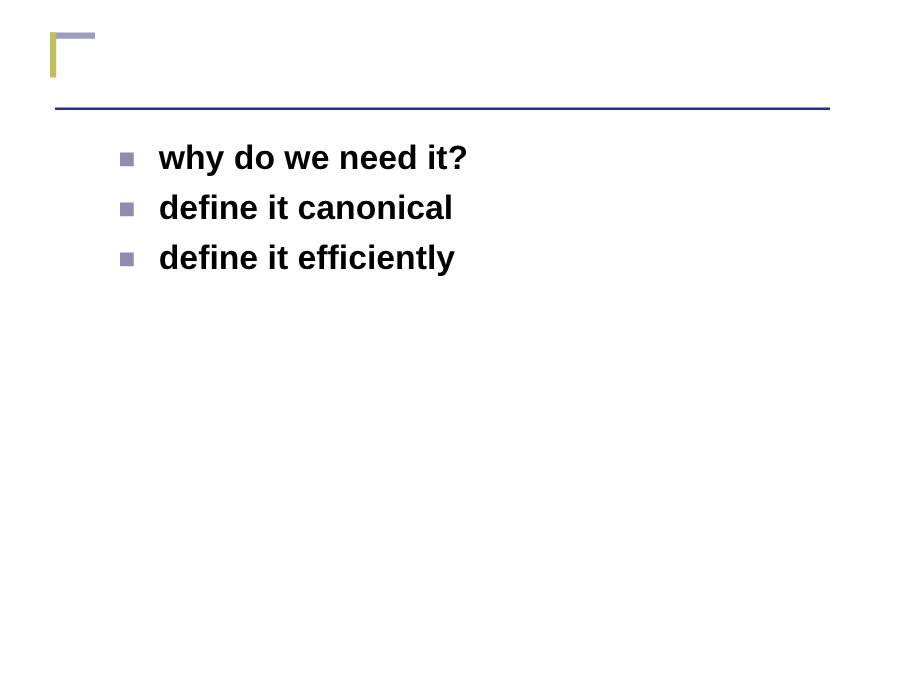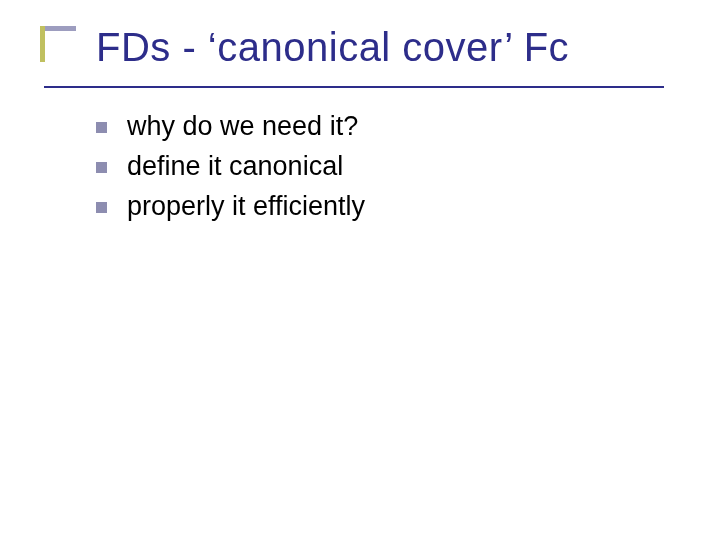--- a/index.html
+++ b/index.html
@@ -61,20 +61,21 @@
   .body {
     position: absolute;
     top: 110px;
     left: 96px;
     right: 40px;
   }
   .bullet-row {
     display: flex;
     align-items: flex-start;
     margin-bottom: 6px;
+    font-weight: bold;
   }
   .bullet {
     flex: 0 0 auto;
     width: 11px;
     height: 11px;
     background: #8d8db0;
     margin-top: 12px;
     margin-right: 20px;
   }
   .bullet-text {
@@ -86,32 +87,31 @@
 </head>
 <body>
 
 <div class="slide">
 
   <div class="corner-accent">
     <div class="h"></div>
     <div class="v"></div>
   </div>
 
-  <div class="title">FDs - ‘canonical cover’ Fc</div>
 
   <div class="underline"></div>
 
   <div class="body">
     <div class="bullet-row">
       <div class="bullet"></div>
       <div class="bullet-text">why do we need it?</div>
     </div>
     <div class="bullet-row">
       <div class="bullet"></div>
       <div class="bullet-text">define it canonical</div>
     </div>
     <div class="bullet-row">
       <div class="bullet"></div>
-      <div class="bullet-text">properly it efficiently</div>
+      <div class="bullet-text">define it efficiently</div>
     </div>
   </div>
 
 </div>
 
 </body></html>

